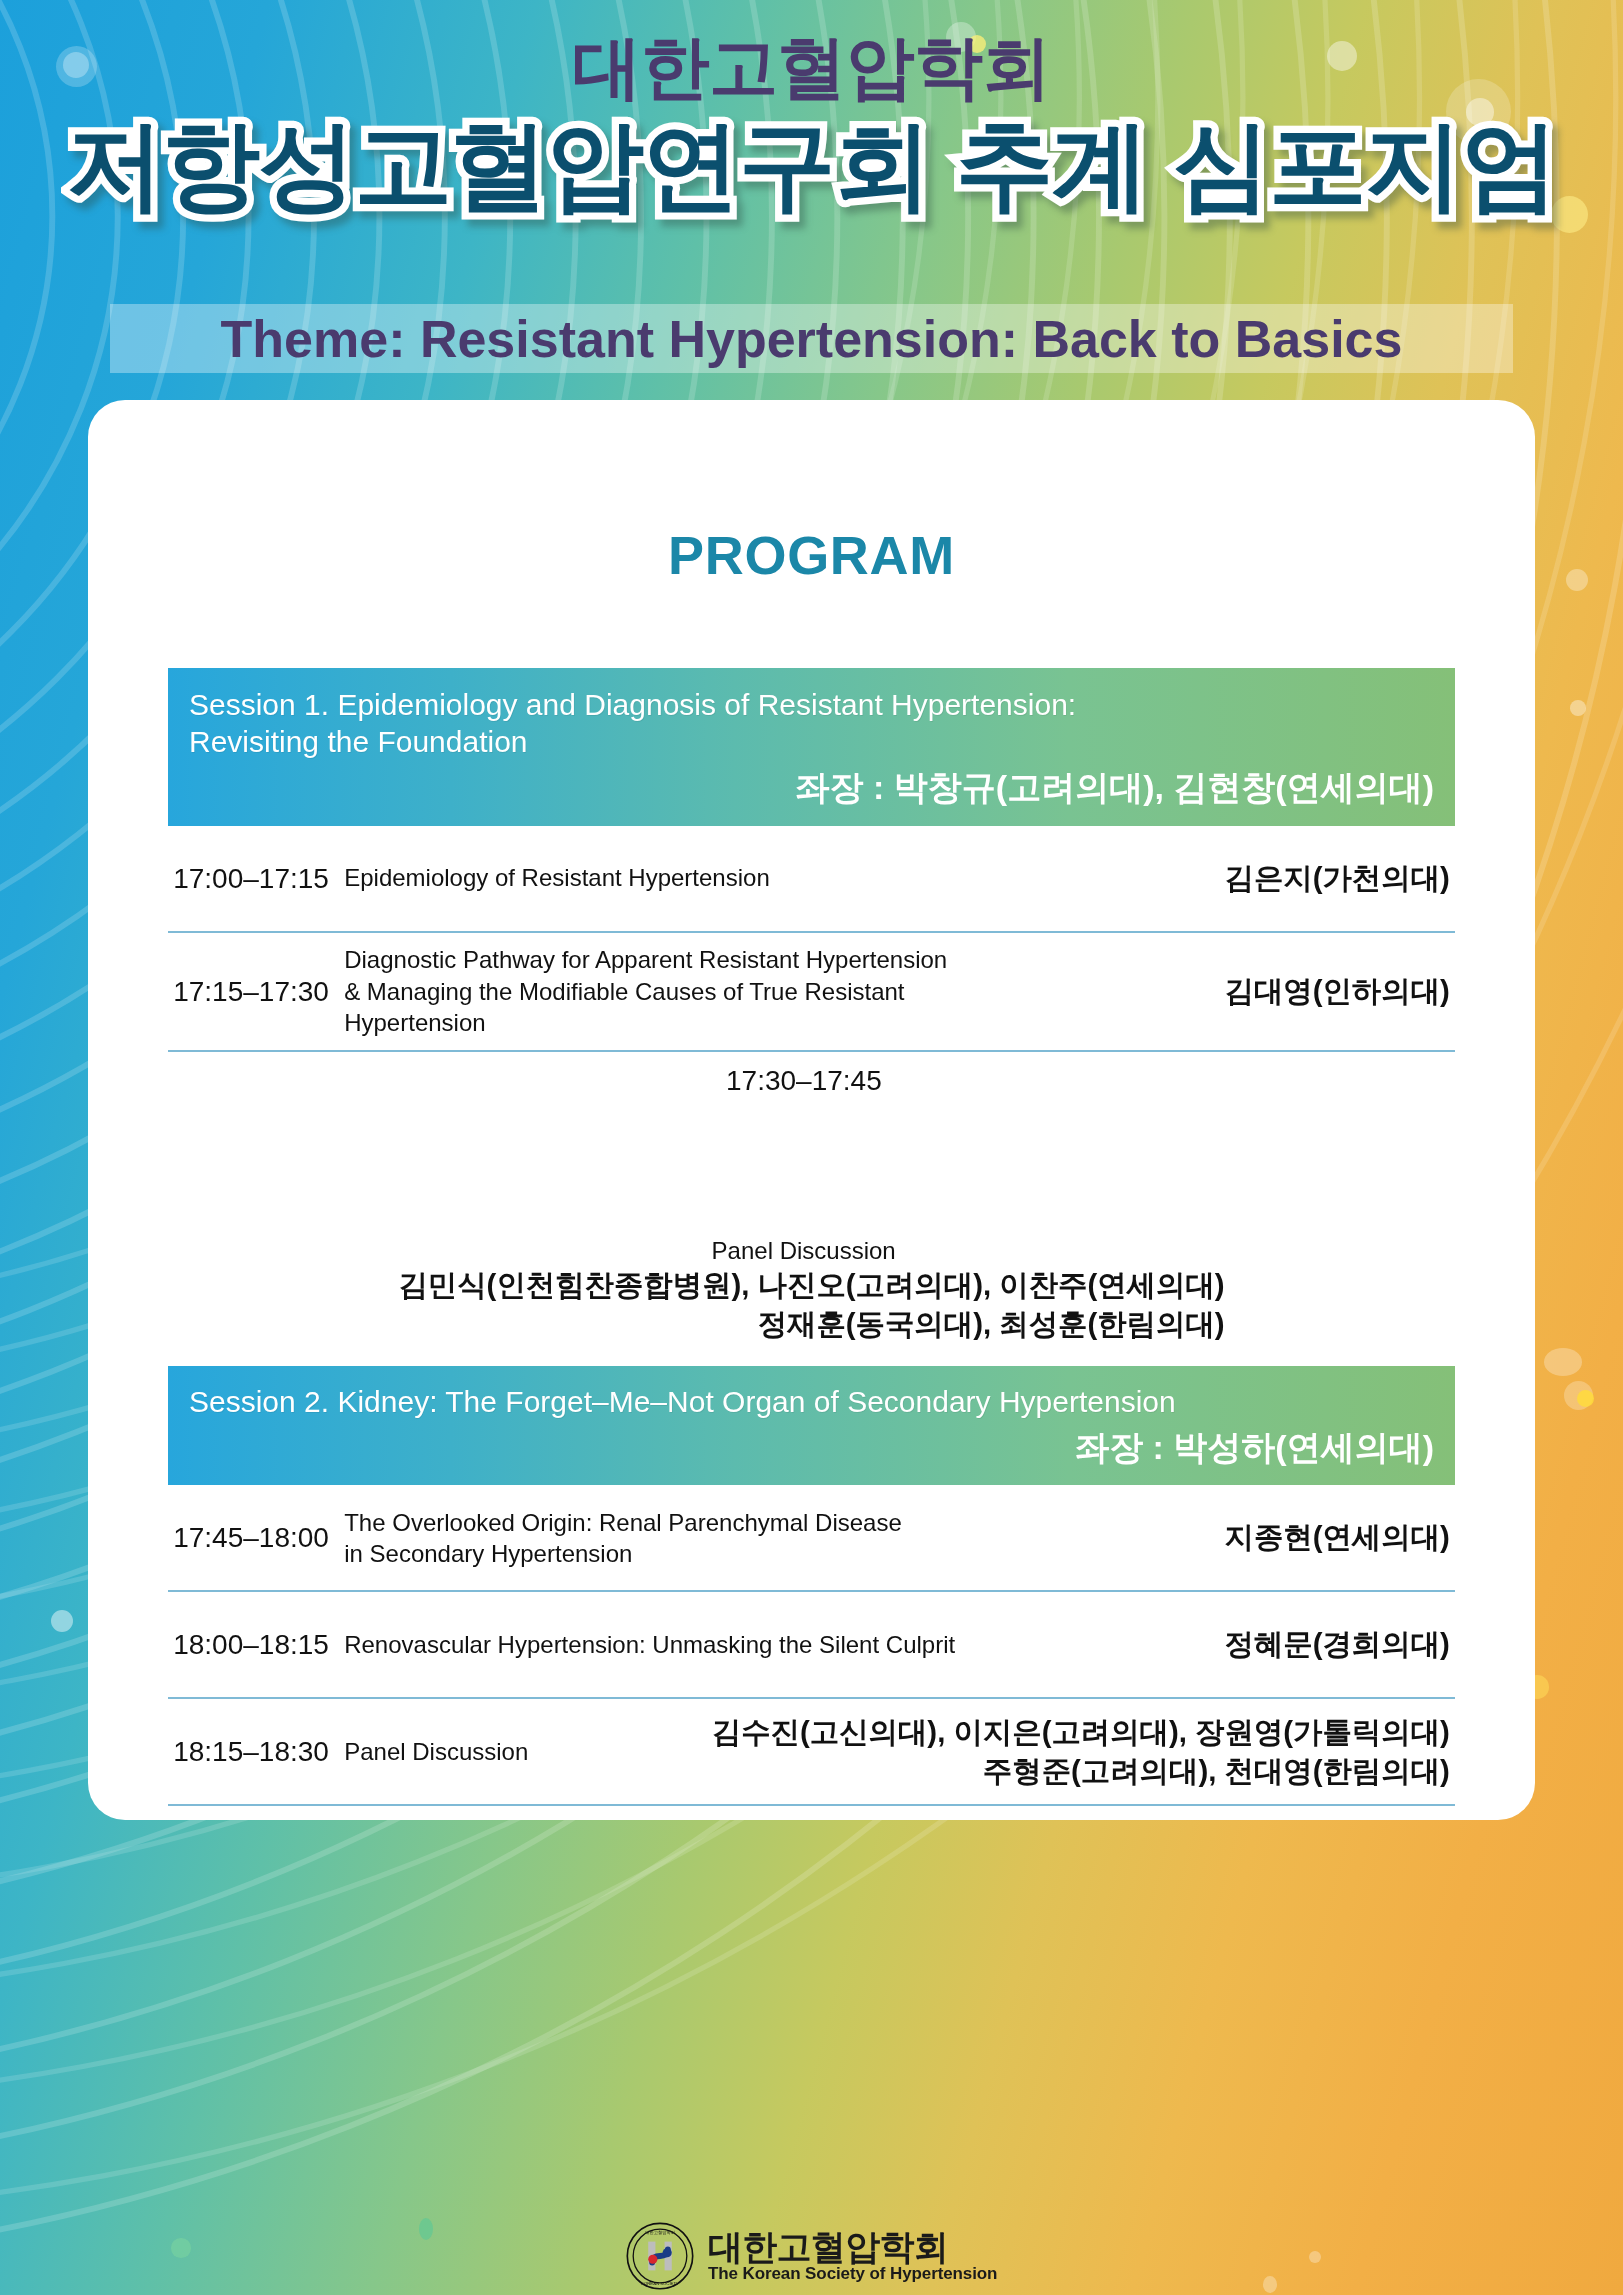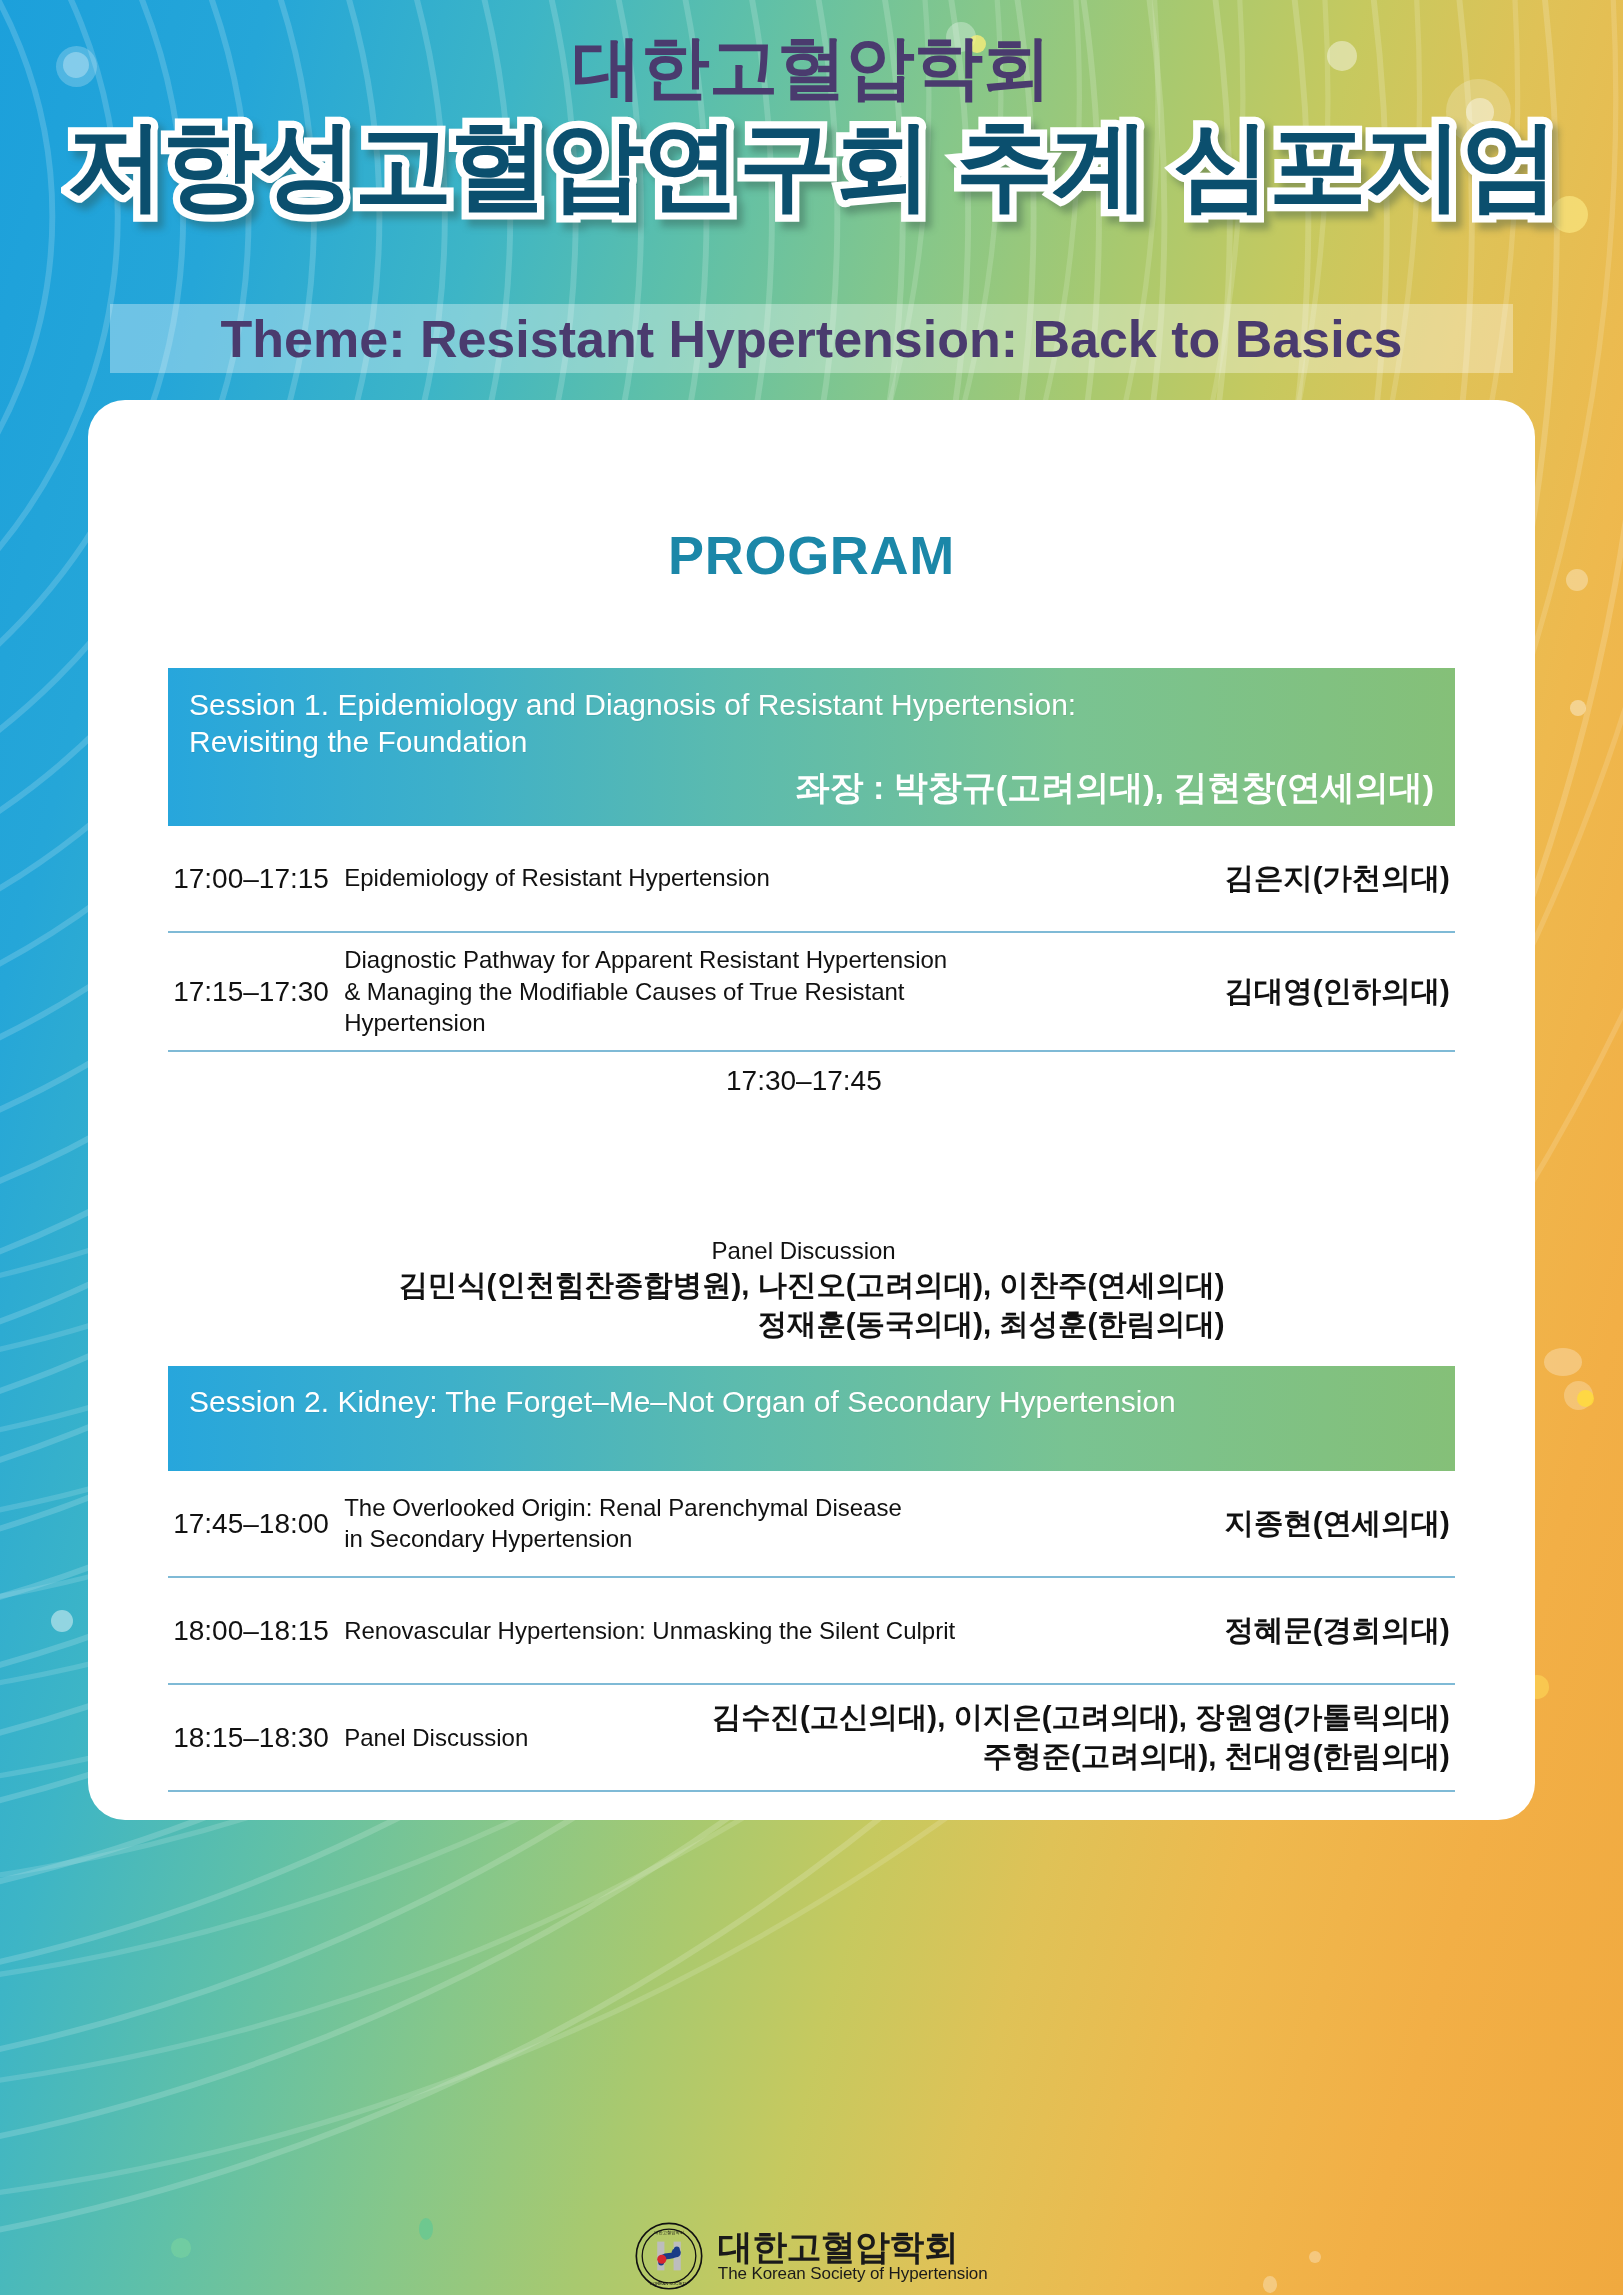--- a/index.html
+++ b/index.html
@@ -126,21 +126,21 @@
   .session-gap-sm { height:10.5px; }
 
   
   #footer {
     position:absolute; left:0; right:0; top:2216px; height:80px; z-index:4;
     display:flex; align-items:center; justify-content:center; gap:14.4px;
   }
   #emblem { position:relative; width:68px; height:68px; flex:0 0 68px; }
   #footer-text { line-height:1.04; }
   #footer-kr { font-size:35px; font-weight:800; color:#1A1A1A; letter-spacing:-0.7px; }
-  #footer-en { font-size:17px; font-weight:400; color:#1A1A1A; letter-spacing:-0.1px; }
+  #footer-en { font-size:17px; font-weight:700; color:#1A1A1A; letter-spacing:-0.1px; }
 </style>
 </head>
 <body>
 
 <div id="bg">
   <div class="bg-base"></div>
 
   <svg class="arcs" viewBox="0 0 2481 3508" preserveAspectRatio="none">
     <defs>
       <clipPath id="clipAll">
@@ -251,20 +251,21 @@
       <div class="time">17:30–17:45</div>
       <div class="topic">Panel Discussion</div>
       <div class="speaker">김민식(인천힘찬종합병원), 나진오(고려의대), 이찬주(연세의대)
 정재훈(동국의대), 최성훈(한림의대)</div>
     </div>
 
     <div class="session-gap-sm"></div>
 
     <div class="session-header">
       <div class="session-title">Session 2. Kidney: The Forget–Me–Not Organ of Secondary Hypertension</div>
+      <div class="session-chair">좌장 : 박성하(연세의대)</div>
     </div>
 
     <div class="prow">
       <div class="time">17:45–18:00</div>
       <div class="topic">The Overlooked Origin: Renal Parenchymal Disease
 in Secondary Hypertension</div>
       <div class="speaker">지종현(연세의대)</div>
     </div>
 
     <div class="prow">

